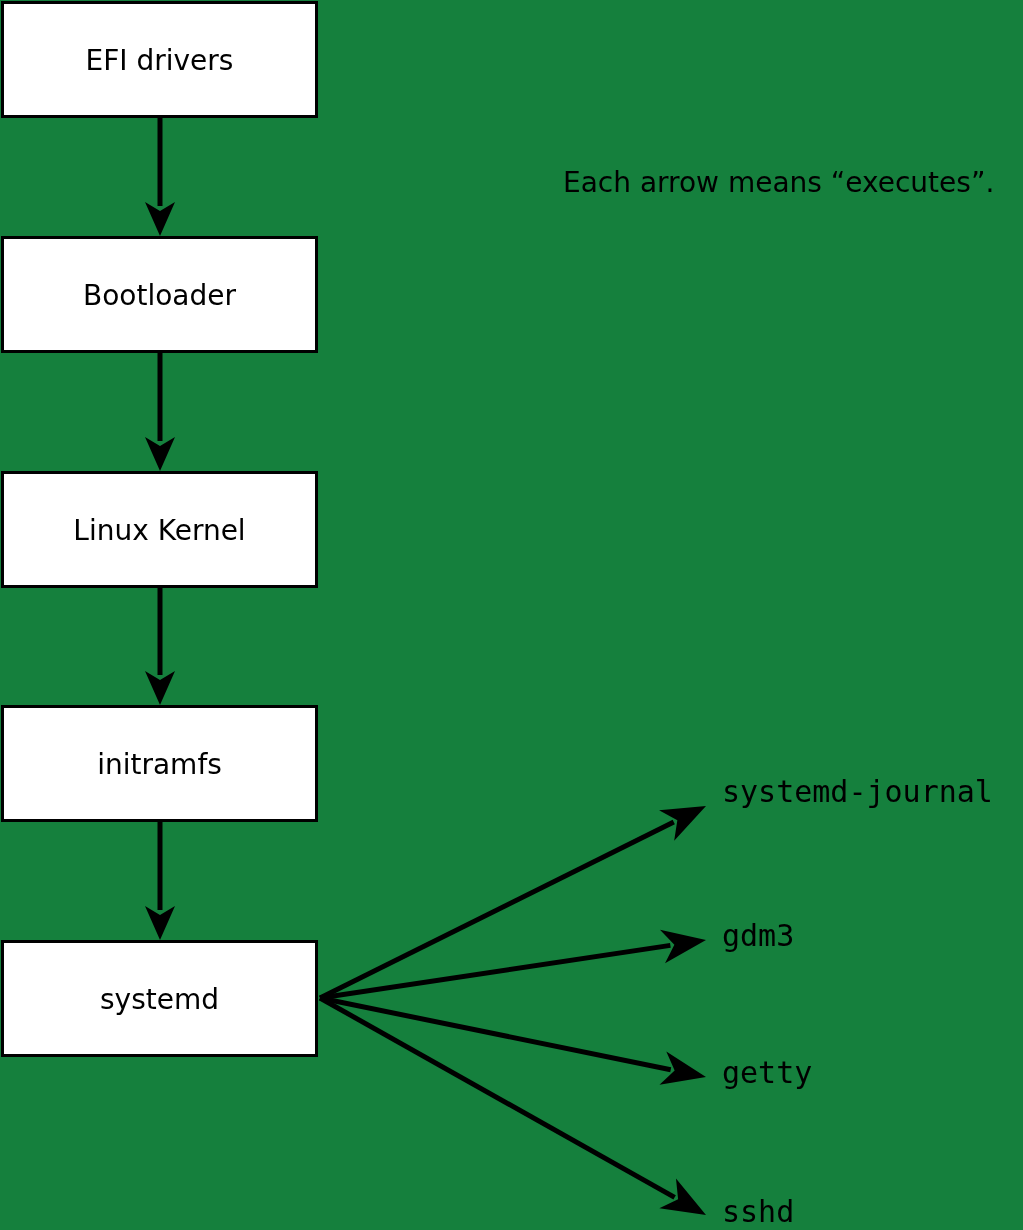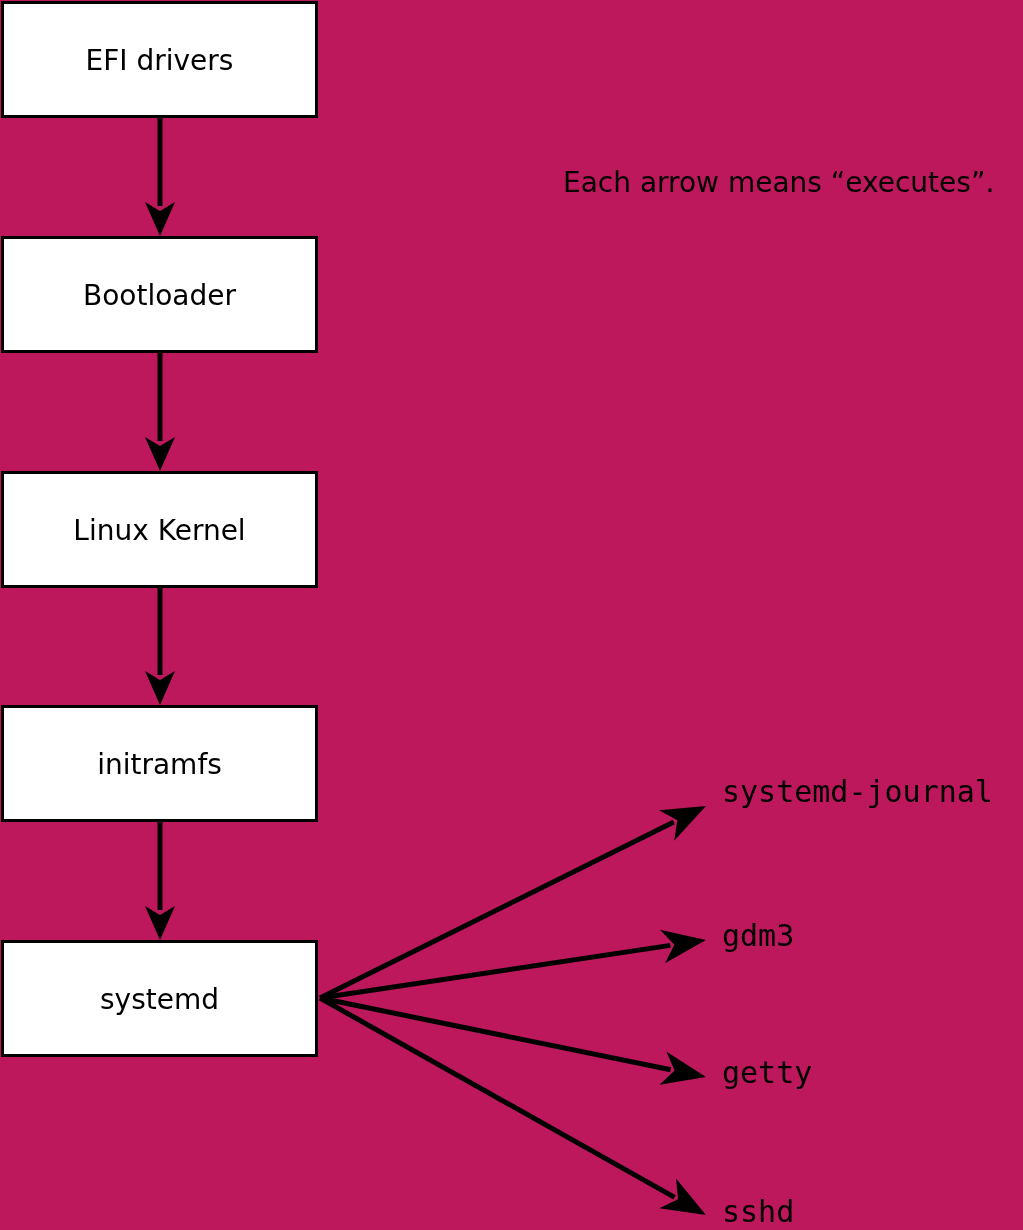--- a/index.html
+++ b/index.html
@@ -11,21 +11,21 @@
   body {
     width: 1023px;
     height: 1230px;
     overflow: hidden;
     font-family: "DejaVu Sans", sans-serif;
   }
   #diagram-root {
     position: relative;
     width: 1023px;
     height: 1230px;
-    background: #be185d;
+    background: #15803d;
   }
   #diagram-svg {
     position: absolute;
     top: 0;
     left: 0;
     width: 1023px;
     height: 1230px;
     display: block;
   }
   .box-label {

